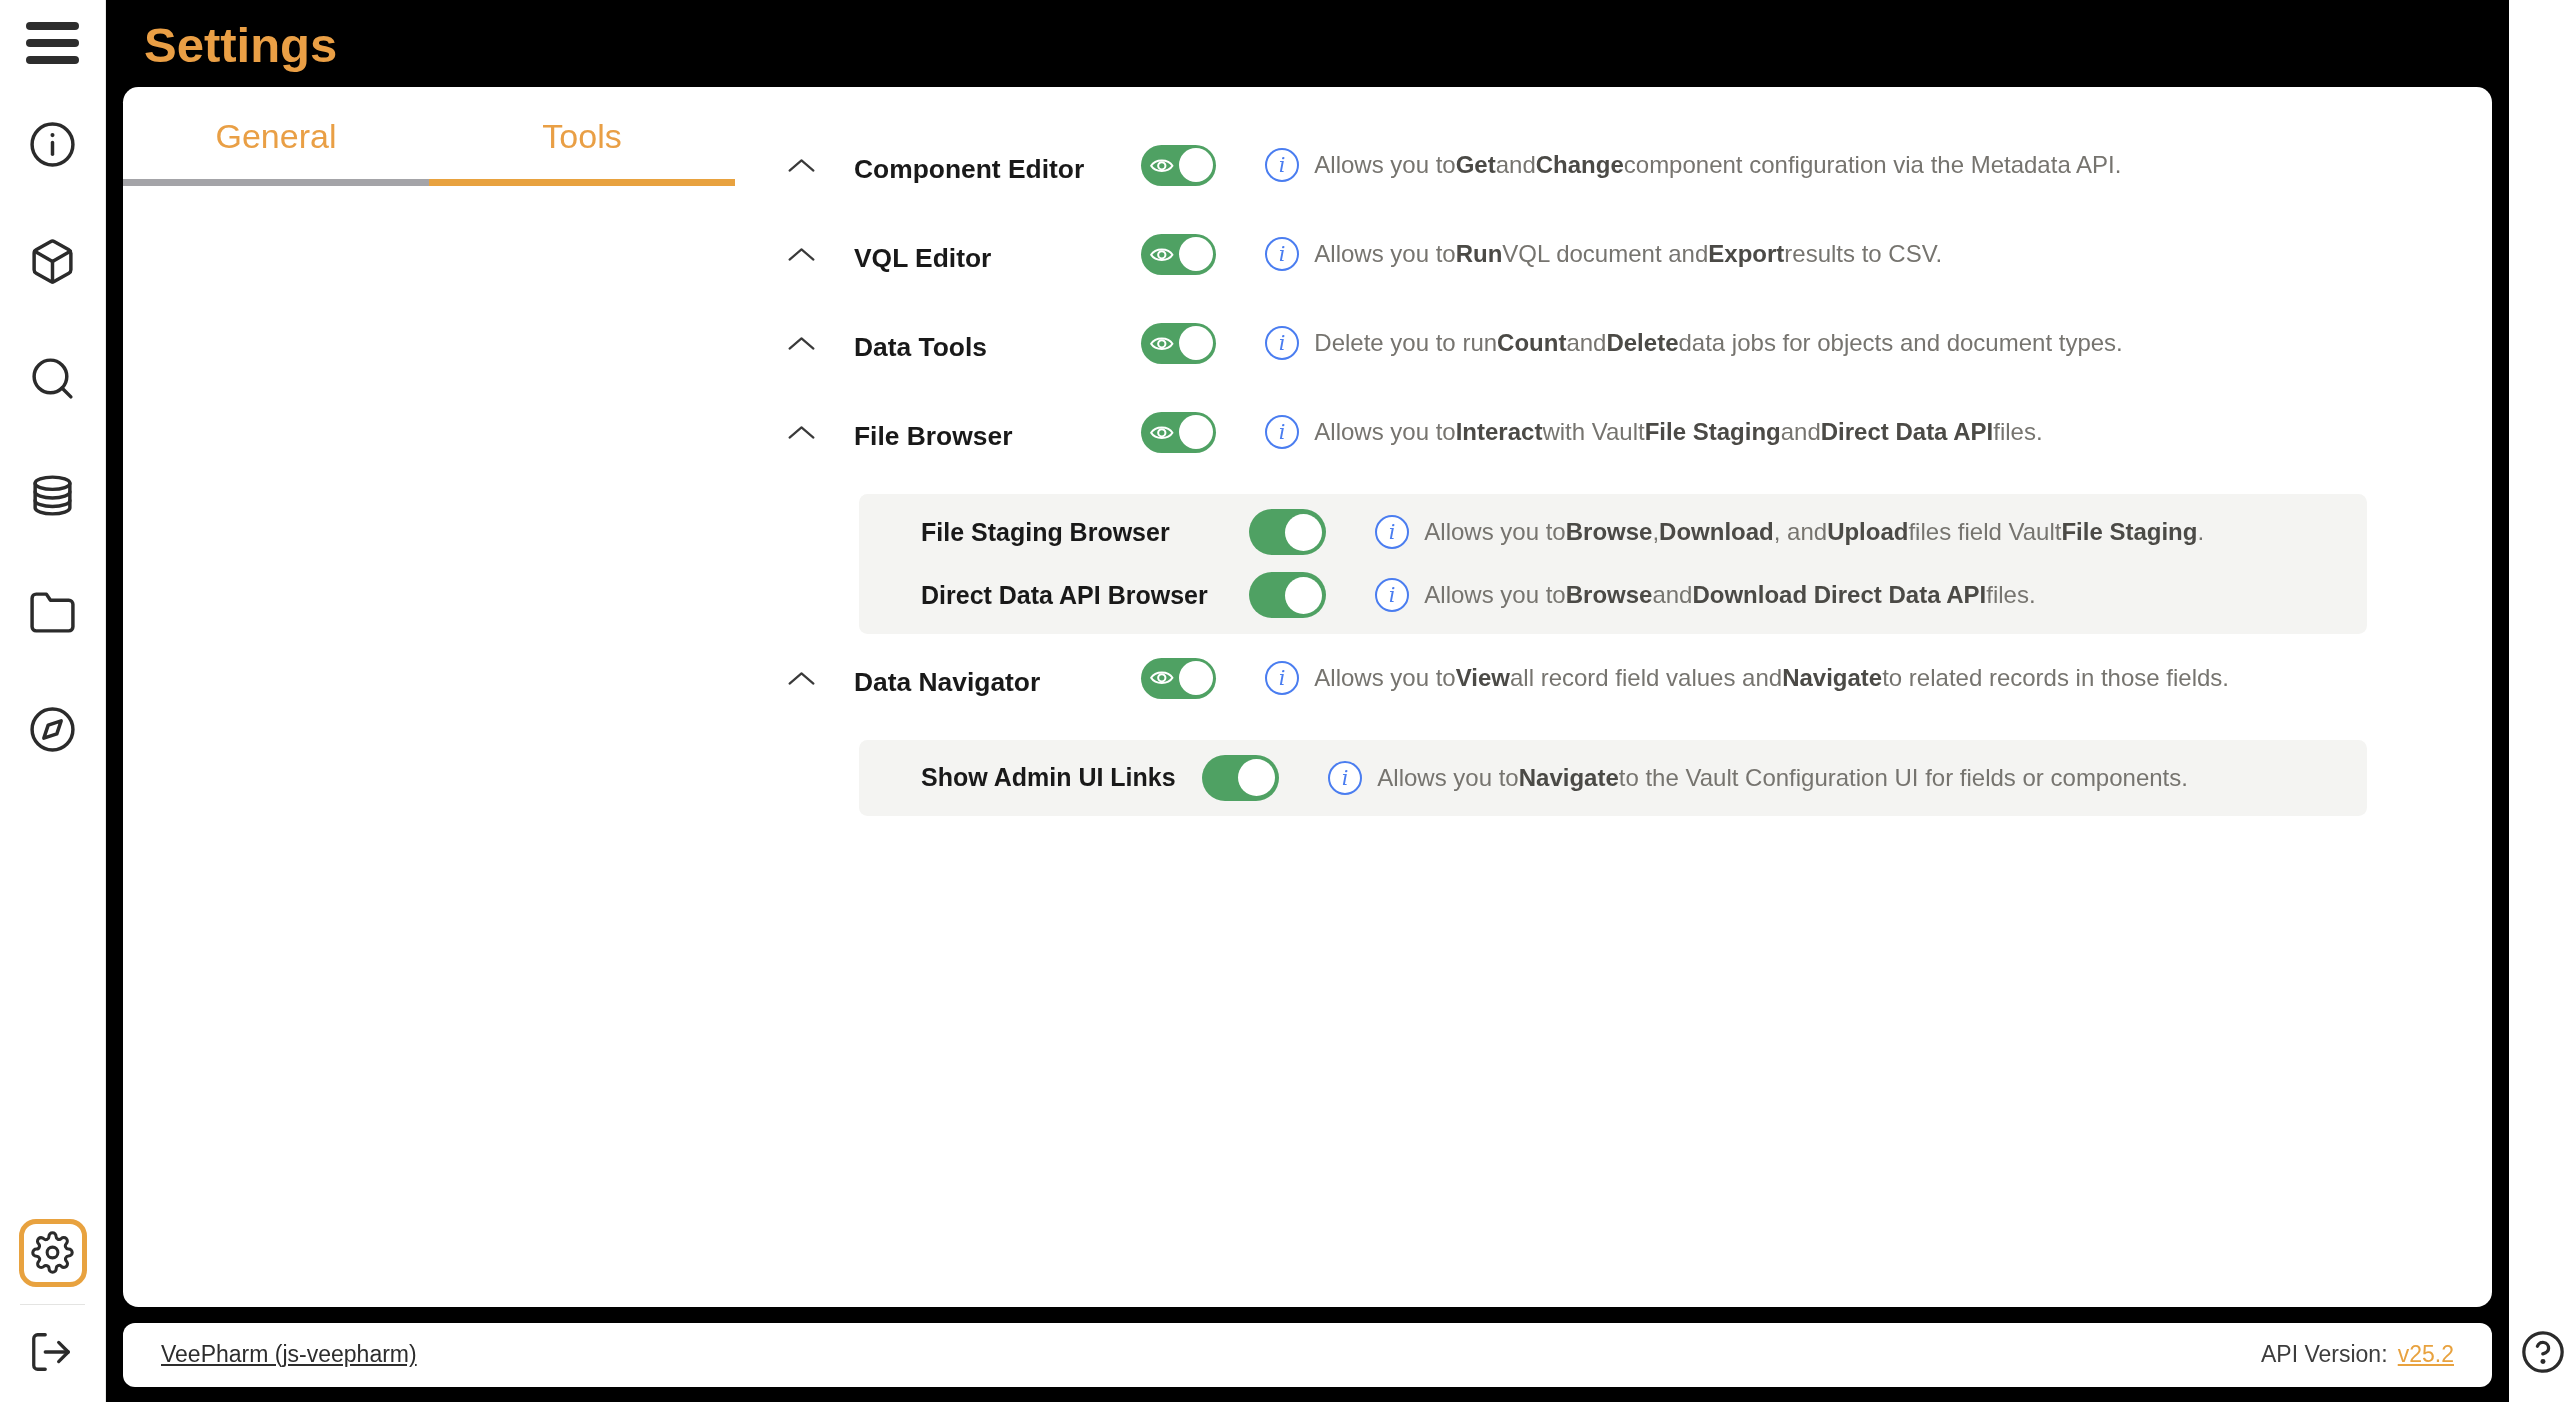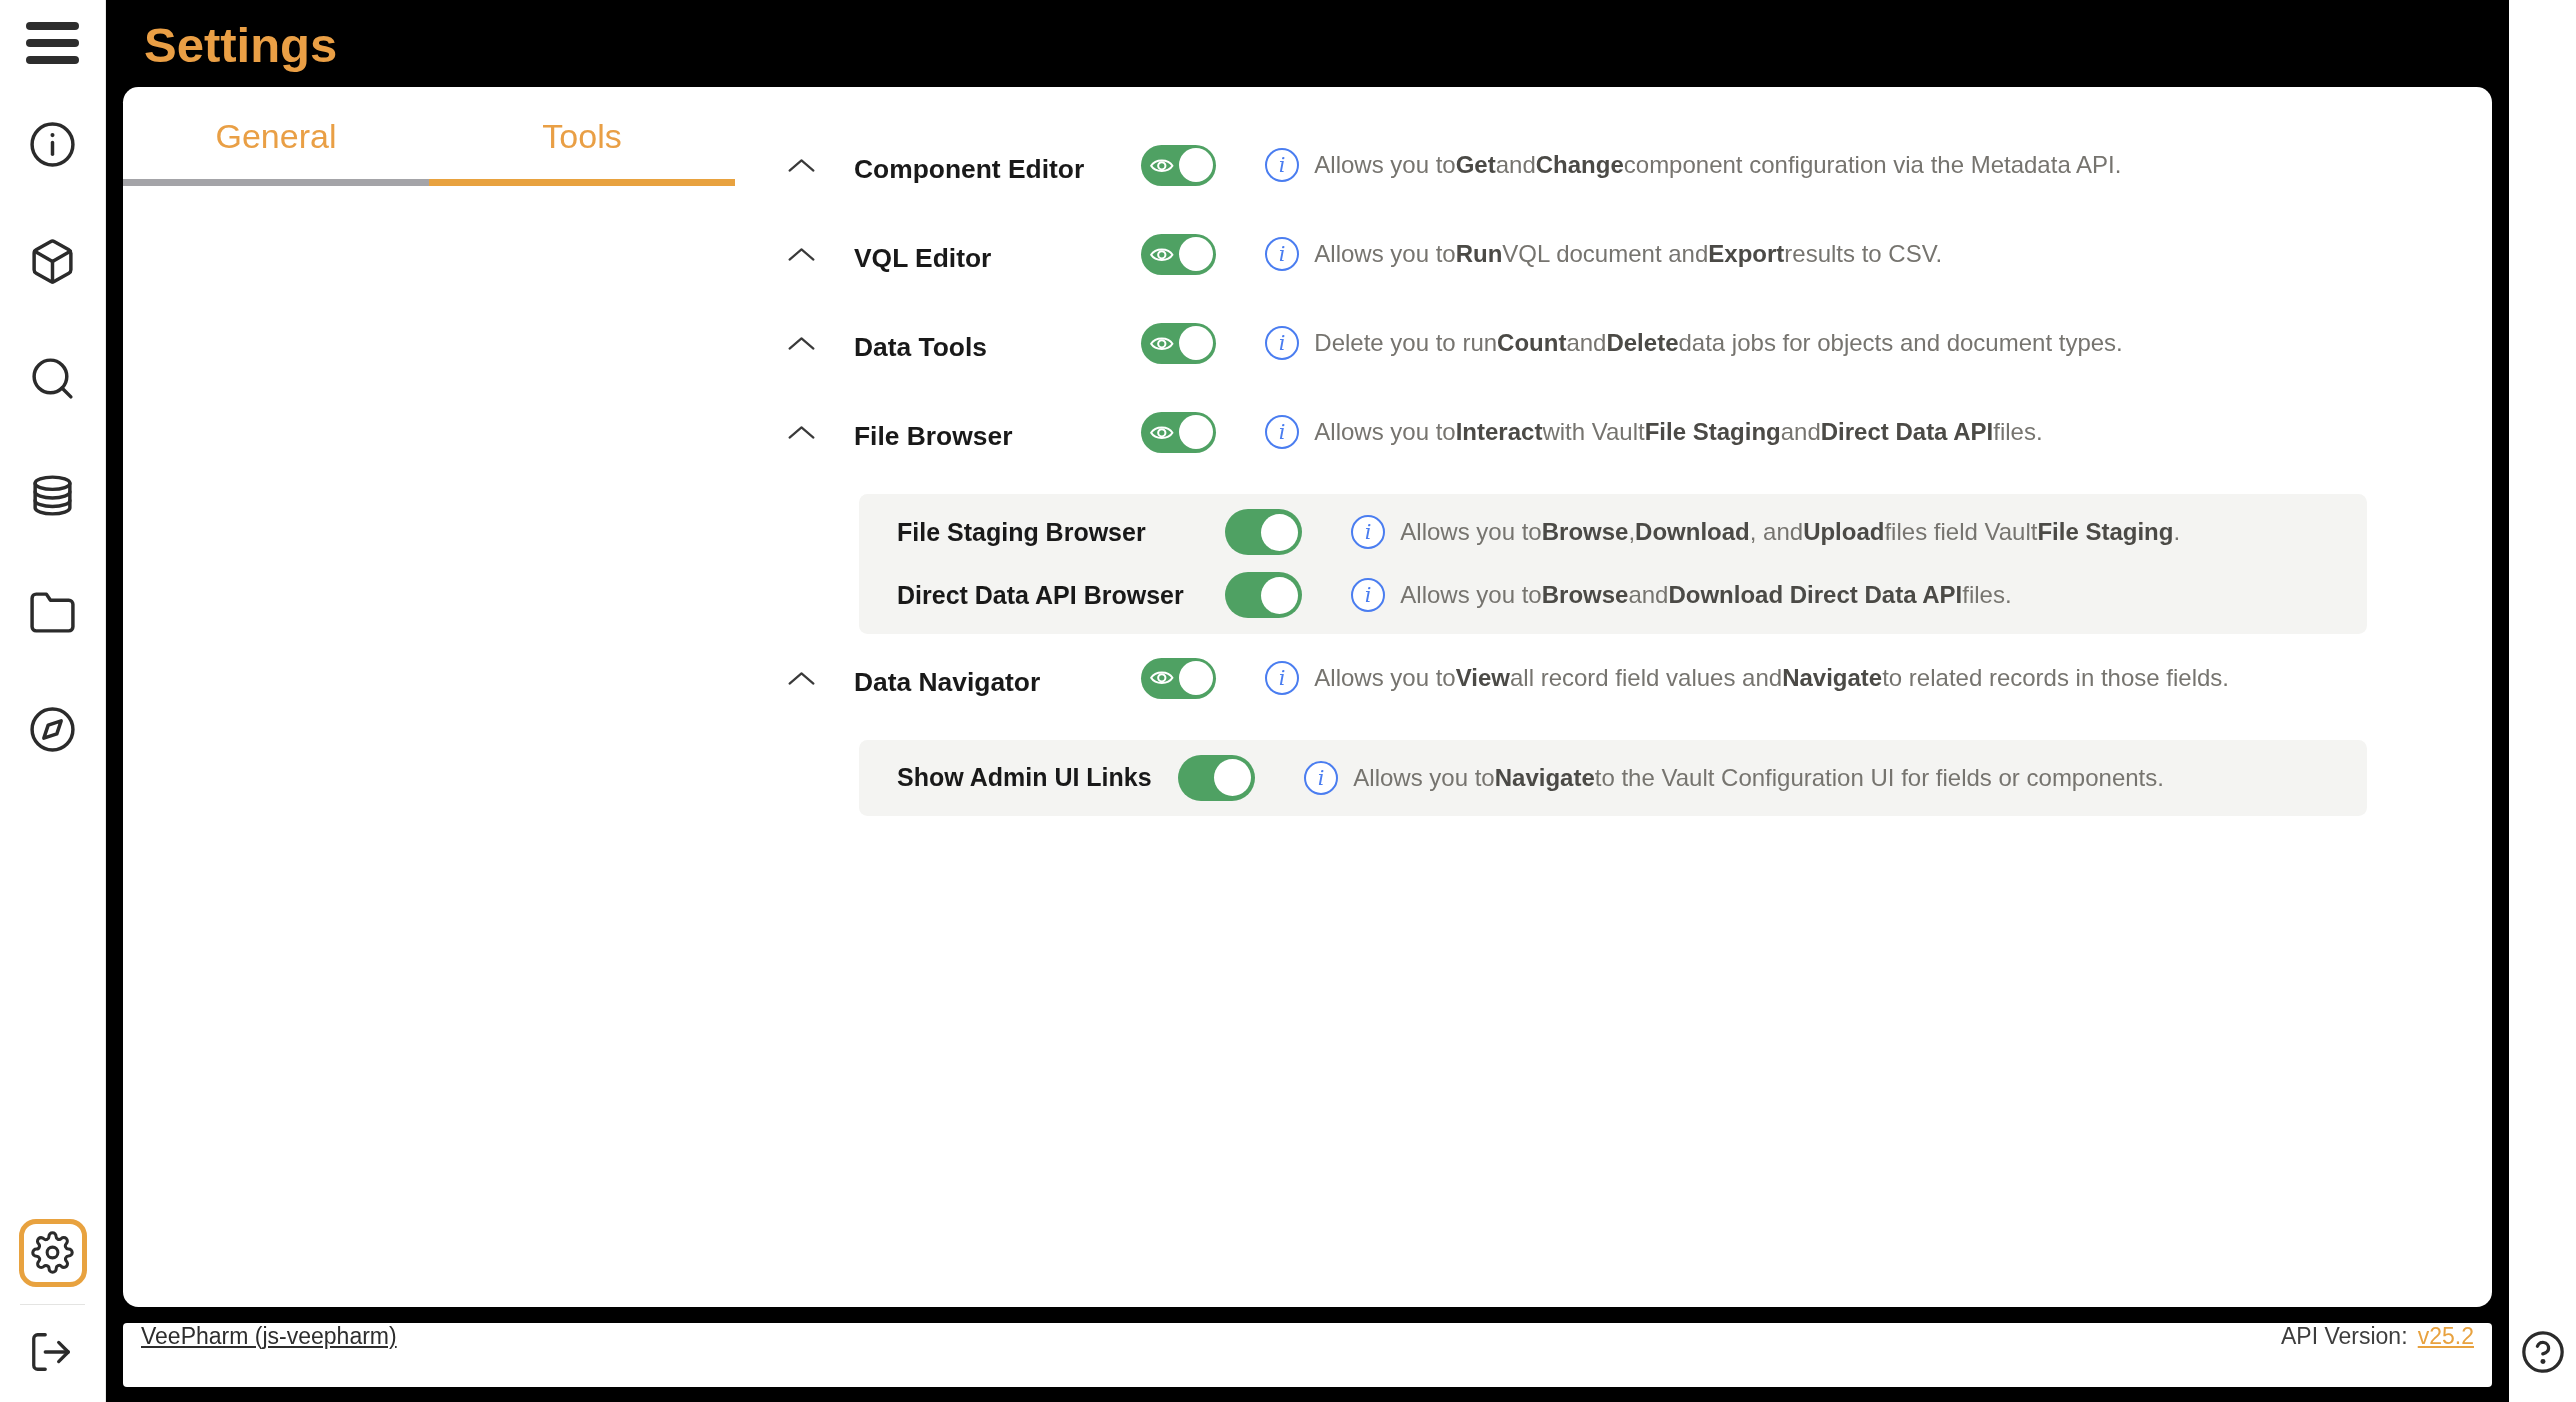--- a/index.html
+++ b/index.html
@@ -60,27 +60,27 @@
   .toggle.lg .knob { top:4.3px; right:4.3px; width:37px; height:37px; }
 
   .desc { display:flex; align-items:center; margin-left:49px; font-size:24px; color:#76746F; white-space:nowrap; }
   .desc .b { font-weight:700; color:#4B4A46; }
   .info { width:34px; height:34px; flex:none; border:2.6px solid #4A7DF0; border-radius:50%;
     display:flex; align-items:center; justify-content:center; color:#4A7DF0;
     font-family:"DejaVu Serif", serif; font-style:italic; font-size:21px; margin-right:15.3px; cursor:pointer; background:#fff; }
 
   .group { margin:17px 125px 17px 124px; background:#F4F4F2; border-radius:8.5px; padding:6.8px 0; }
   .subrow { height:63px; display:flex; align-items:center; padding-left:38px; }
-  .subrow .label { width:328px; flex:none; font-size:25px; font-weight:700; color:#191919; }
+  .subrow .label { width:328px; flex:none; font-size:25px; font-weight:700; color:#191919;margin-left:24px; }
   .group.g2 .subrow .label { width:281px; }
 
   
-  .footer { flex:none; height:64px; margin:16px 17px 15.3px; background:#fff; border-radius:4px;
+  .footer { flex:none; height:64px; margin:16px 17px 15.3px; background:#fff; border-radius:12px;
     box-shadow:0 0.9px 5.1px rgba(0,0,0,0.05);
-    display:flex; align-items:flex-start; justify-content:space-between; padding:0 18px; font-size:23px; }
+    display:flex; align-items:center; justify-content:space-between; padding:0 38px; font-size:23px; }
   .vault-link { color:#2d2d2d; text-decoration:underline; cursor:pointer; }
   .api { color:#3d3d3d; }
   .api-link { color:#E8A23F; text-decoration:underline; cursor:pointer; margin-left:10.2px; }
 
   
   .rightbar { width:67px; flex:none; background:#fff; display:flex; align-items:flex-end; justify-content:center; }
   .help-btn { margin-bottom:27px; width:46px; height:46px; background:none; border:0; padding:0; cursor:pointer; color:#2b2b2b; }
   .help-btn svg { width:46px; height:46px; }
 </style>
 </head>

